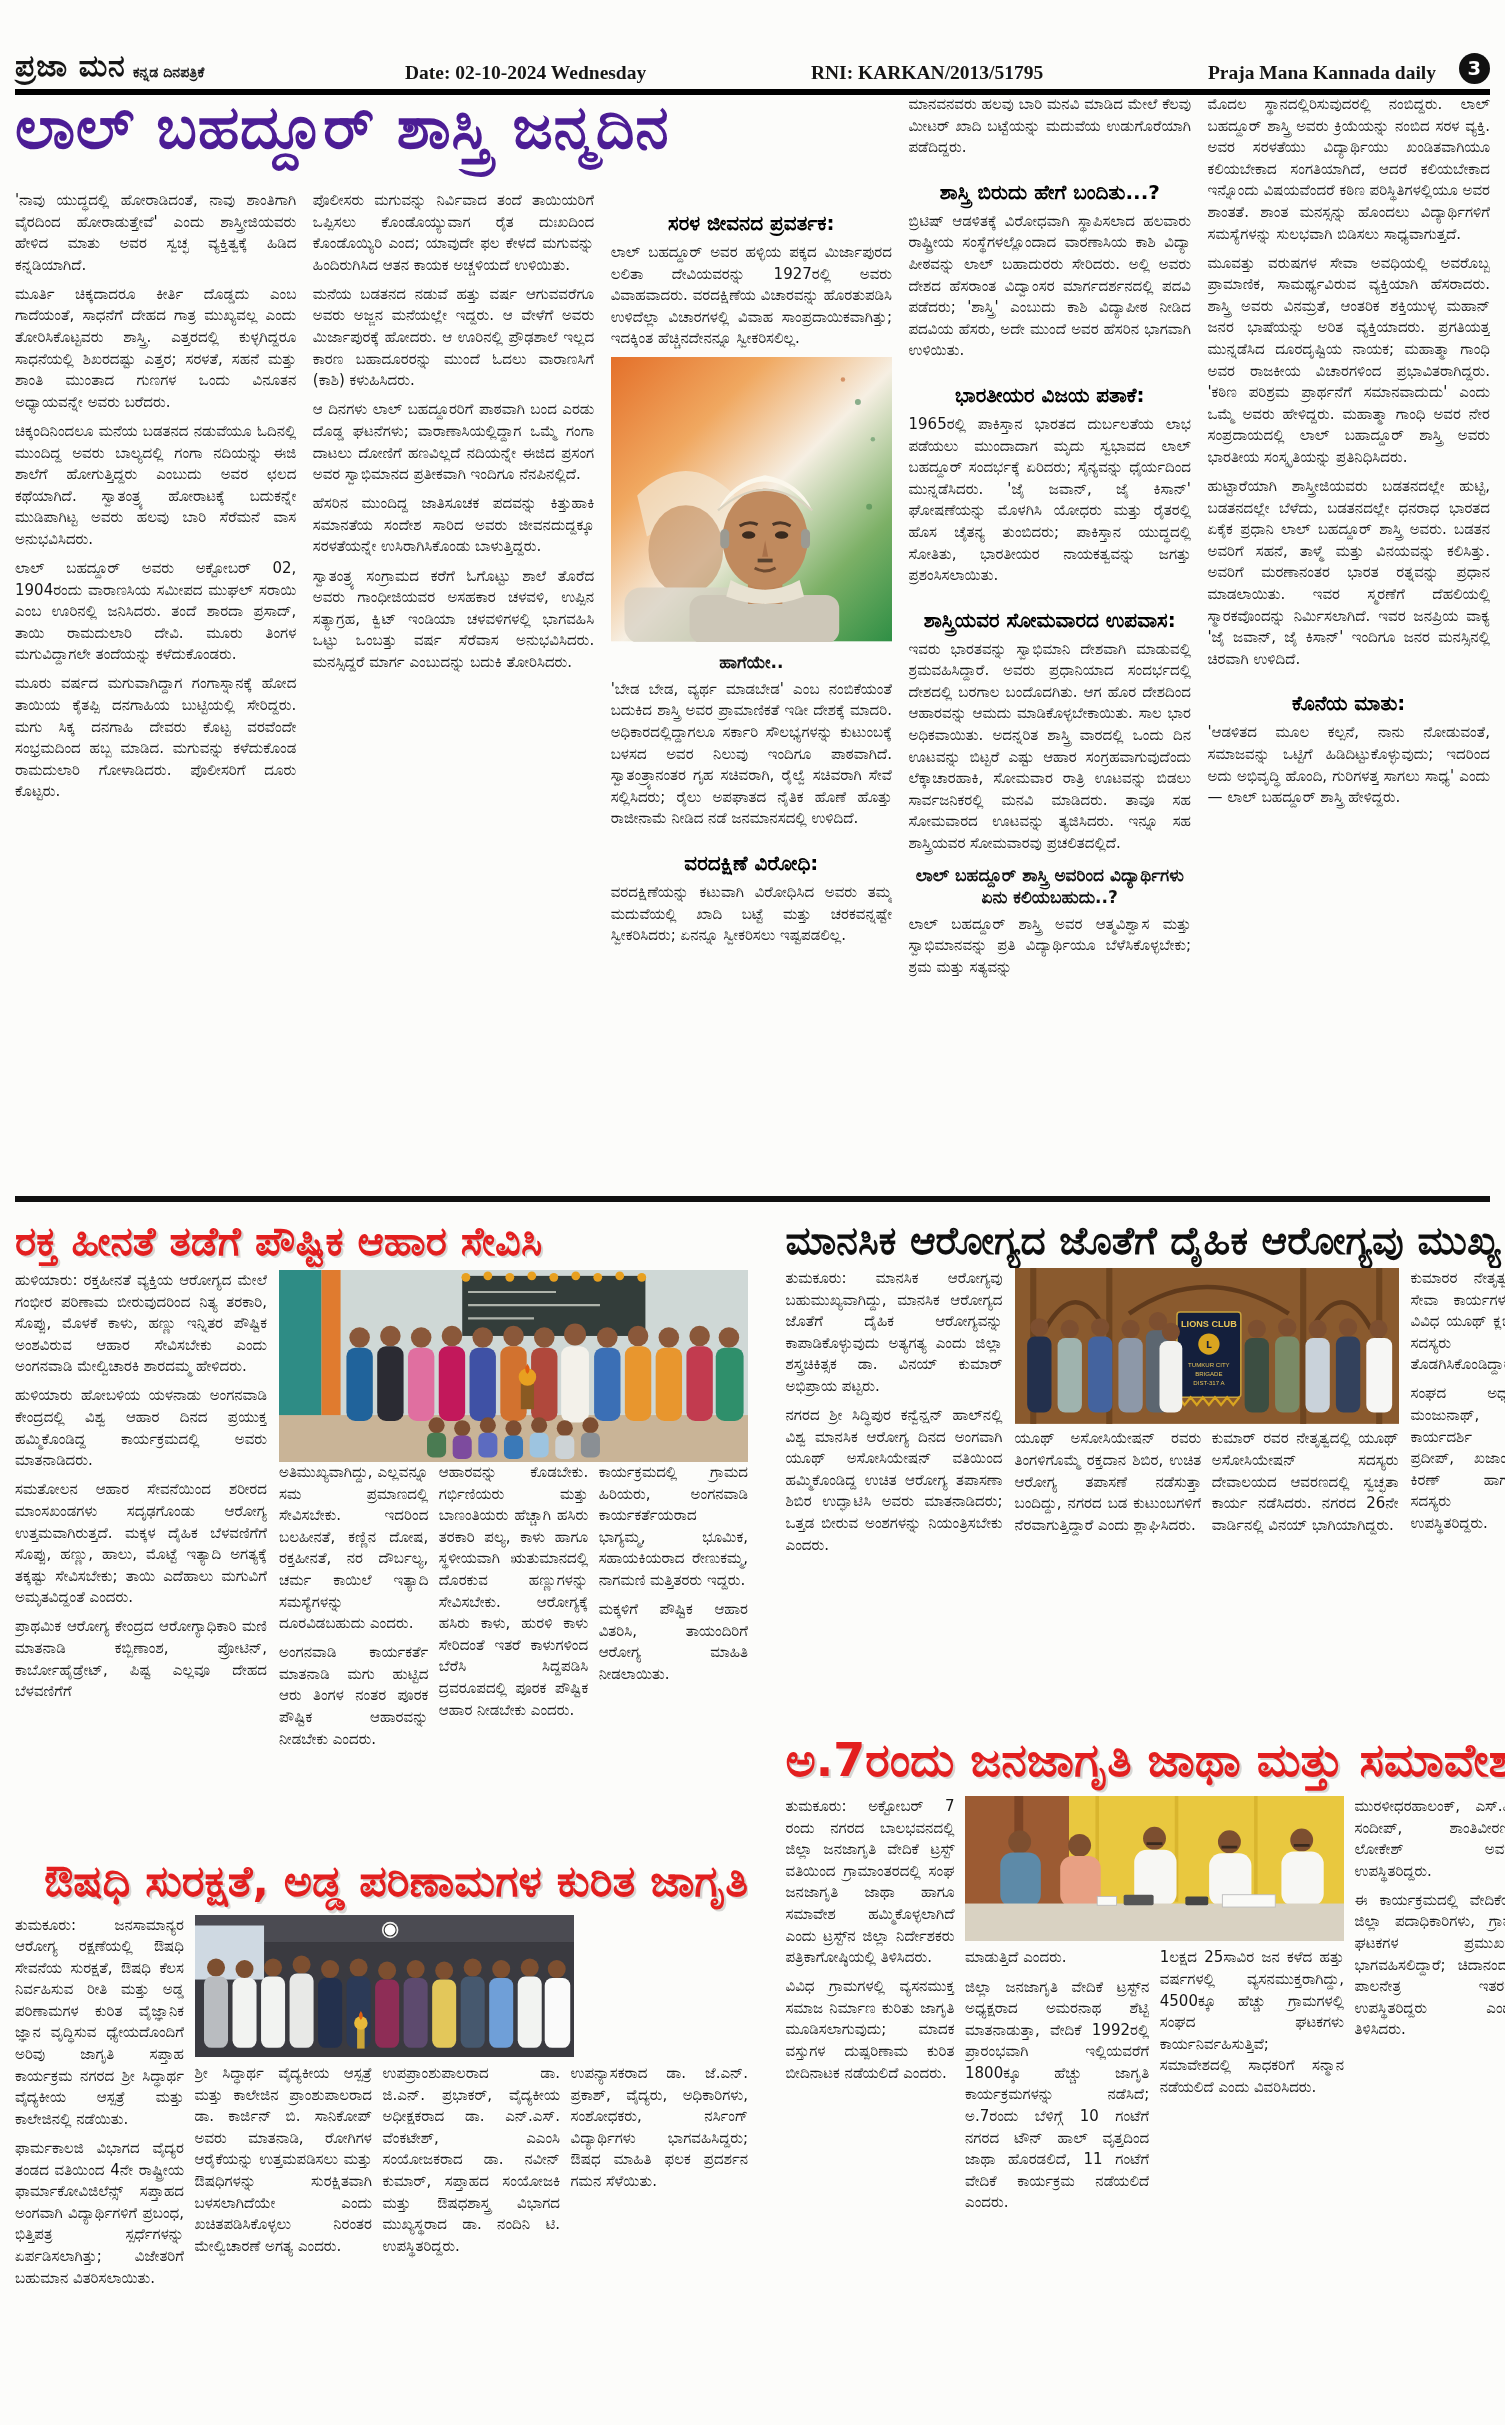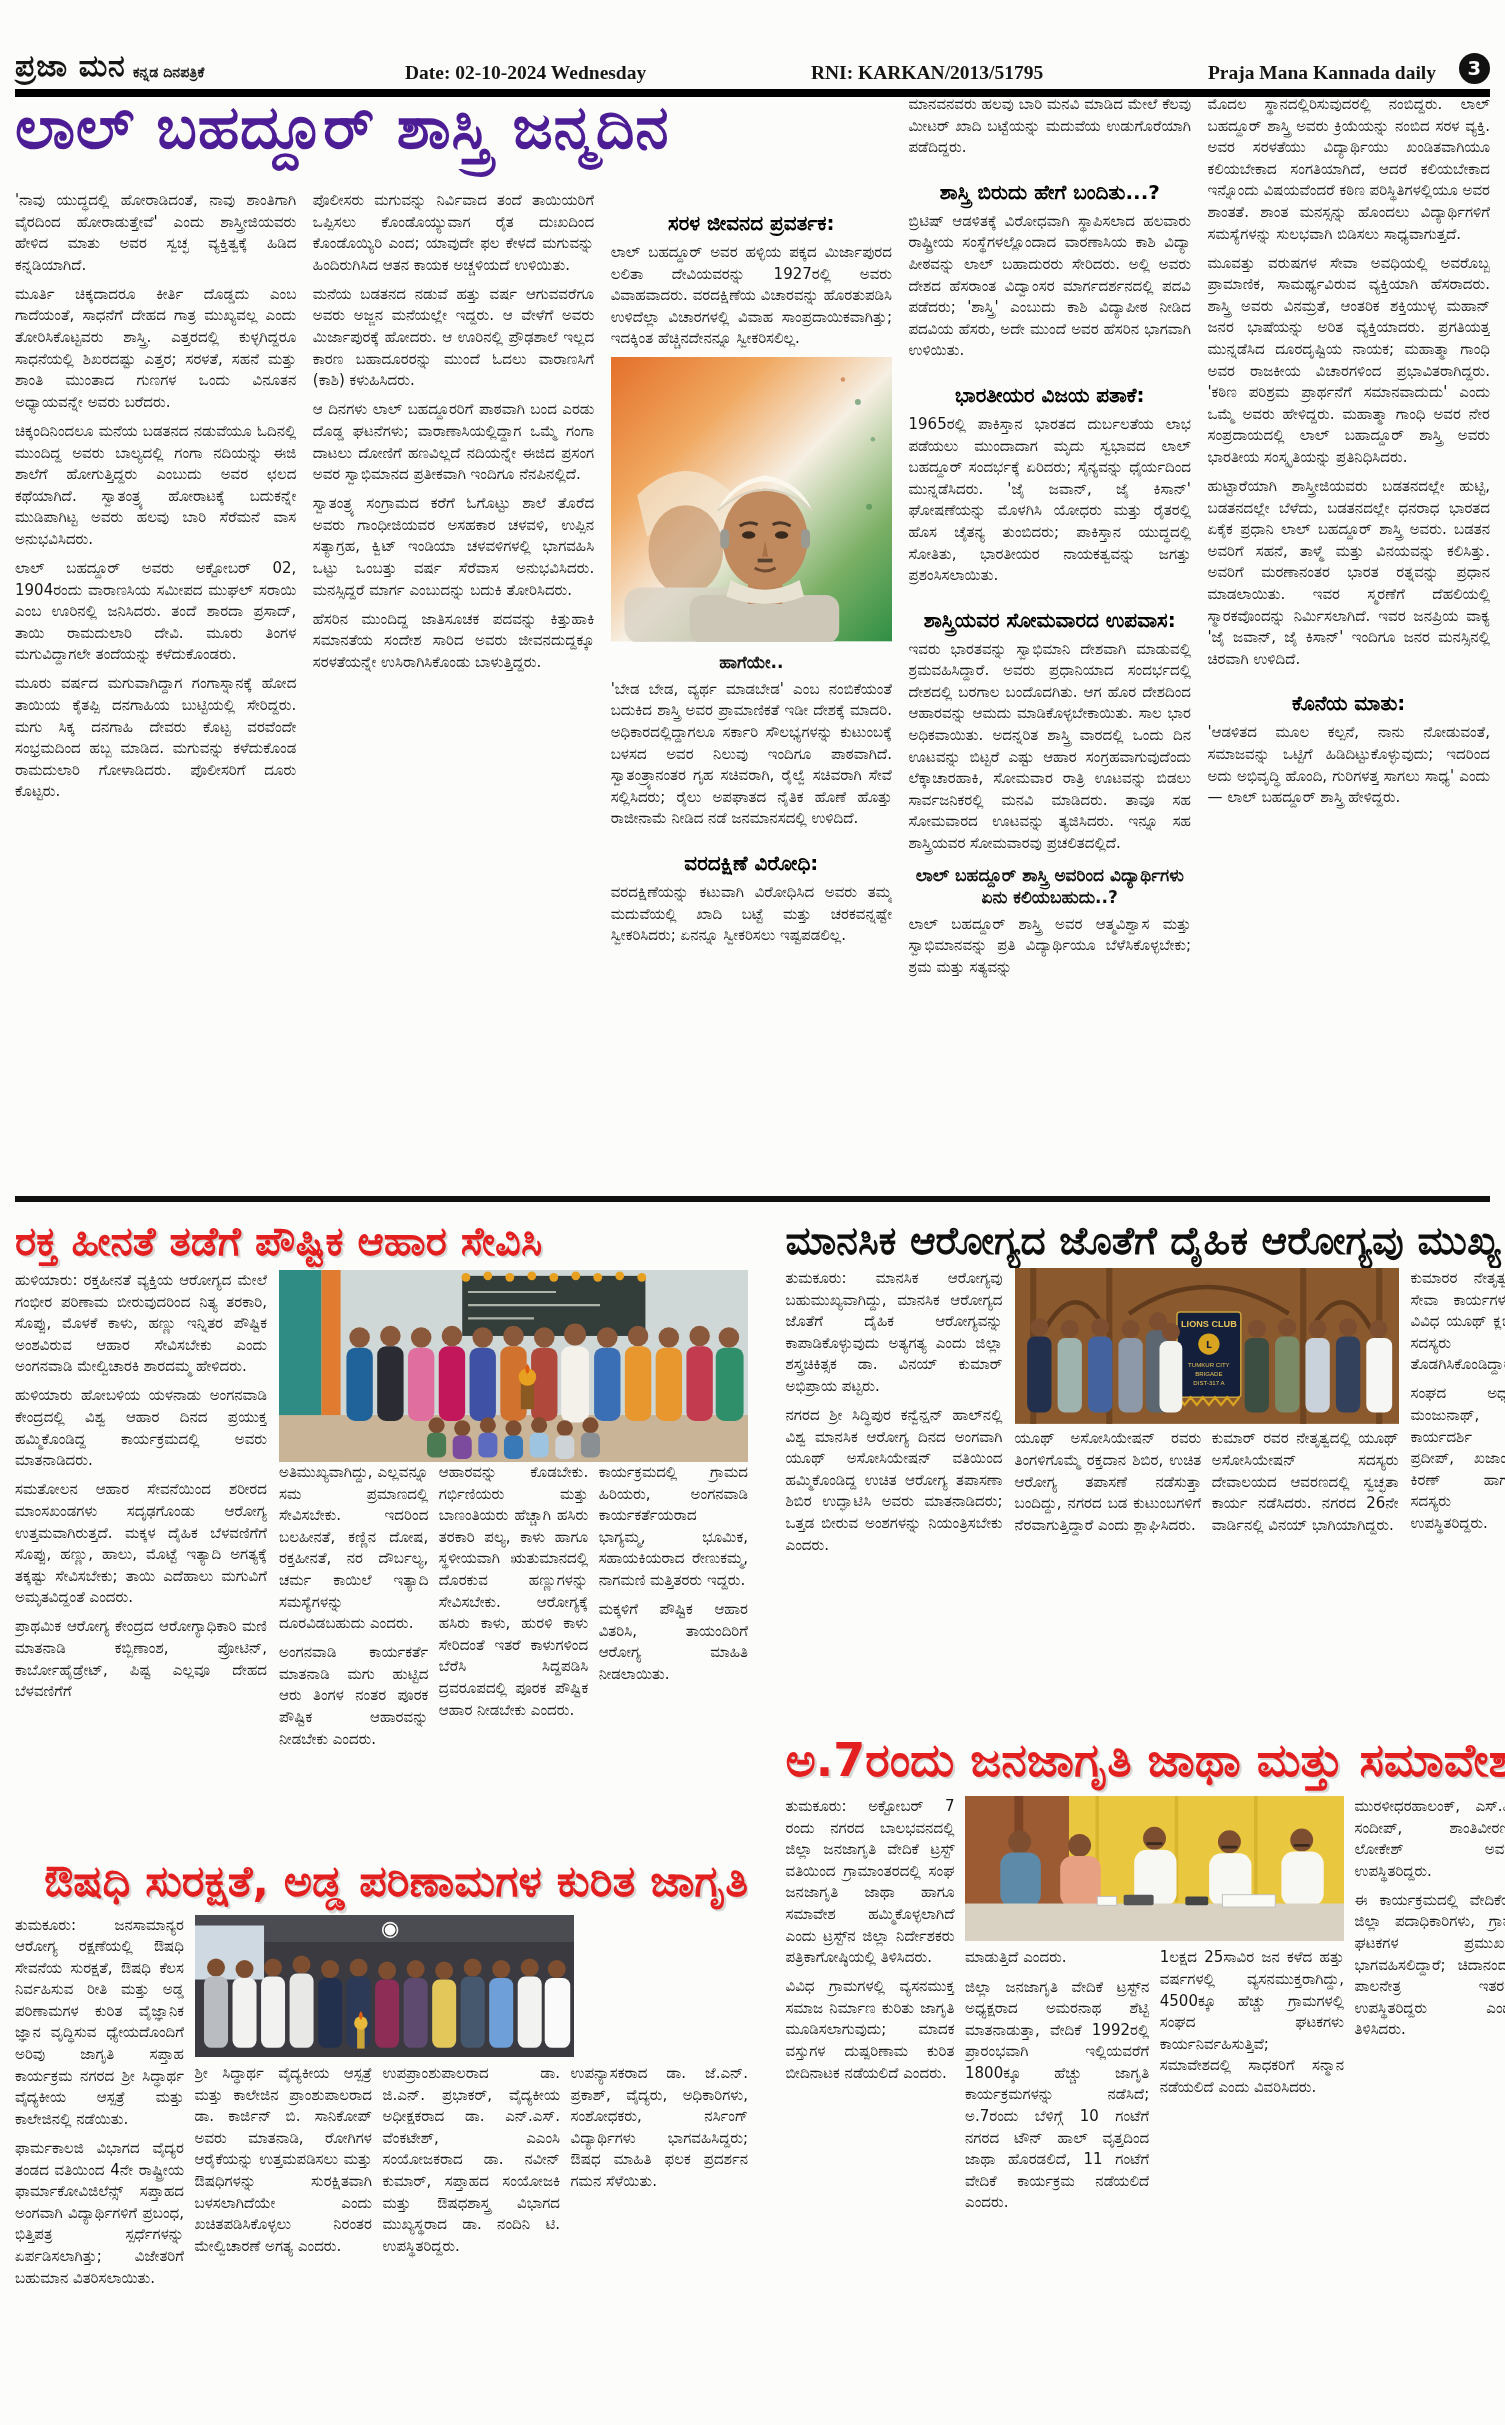--- a/index.html
+++ b/index.html
@@ -1,20 +1,20 @@
 <!DOCTYPE html>
 <html style="font-size:12px"><head>
 <meta charset="utf-8">
 <style>
   html,body{margin:0;padding:0;background:#888;}
   .page{position:relative;width:1505px;height:2426px;background:#fcfcfa;margin:0 auto;
         font-family:"DejaVu Sans",sans-serif;color:#161616;overflow:hidden;}
   
   .masthead{position:absolute;top:42px;left:15px;right:15px;height:42px;
-            display:flex;align-items:flex-end;border-bottom:8px solid #000000;padding-bottom:4.5px;}
+            display:flex;align-items:flex-end;border-bottom:6px solid #000000;padding-bottom:4.5px;}
   .logo-wrap{display:flex;align-items:flex-end;gap:7.5px;width:390px;}
   .logo-main{font-size:30px;font-weight:bold;letter-spacing:0.7px;font-family:"DejaVu Sans",sans-serif;}
   .logo-sub{font-size:14.2px;font-weight:bold;padding-bottom:3px;}
   .mast-mid{flex:1;display:flex;justify-content:space-between;align-items:flex-end;
             font-family:"Liberation Serif",serif;font-size:19.5px;font-weight:bold;}
   .page-badge{width:31.5px;height:31.5px;border-radius:50%;background:#111;color:#fff;
               display:flex;align-items:center;justify-content:center;font-size:19.5px;font-weight:bold;margin-left:22.5px;}
   
   .tcol{overflow:hidden;font-size:15px;line-height:1.44;text-align:justify;}
   .seg{margin:0 0 7.5px 0;}
@@ -99,22 +99,22 @@
             <div class="seg seg-p">'ನಾವು ಯುದ್ಧದಲ್ಲಿ ಹೋರಾಡಿದಂತೆ, ನಾವು ಶಾಂತಿಗಾಗಿ ವೈರದಿಂದ ಹೋರಾಡುತ್ತೇವೆ' ಎಂದು ಶಾಸ್ತ್ರೀಜಿಯವರು ಹೇಳಿದ ಮಾತು ಅವರ ಸ್ವಚ್ಛ ವ್ಯಕ್ತಿತ್ವಕ್ಕೆ ಹಿಡಿದ ಕನ್ನಡಿಯಾಗಿದೆ.</div>
             <div class="seg seg-p">ಮೂರ್ತಿ ಚಿಕ್ಕದಾದರೂ ಕೀರ್ತಿ ದೊಡ್ಡದು ಎಂಬ ಗಾದೆಯಂತೆ, ಸಾಧನೆಗೆ ದೇಹದ ಗಾತ್ರ ಮುಖ್ಯವಲ್ಲ ಎಂದು ತೋರಿಸಿಕೊಟ್ಟವರು ಶಾಸ್ತ್ರಿ. ಎತ್ತರದಲ್ಲಿ ಕುಳ್ಳಗಿದ್ದರೂ ಸಾಧನೆಯಲ್ಲಿ ಶಿಖರದಷ್ಟು ಎತ್ತರ; ಸರಳತೆ, ಸಹನೆ ಮತ್ತು ಶಾಂತಿ ಮುಂತಾದ ಗುಣಗಳ ಒಂದು ವಿನೂತನ ಅಧ್ಯಾಯವನ್ನೇ ಅವರು ಬರೆದರು.</div>
             <div class="seg seg-p">ಚಿಕ್ಕಂದಿನಿಂದಲೂ ಮನೆಯ ಬಡತನದ ನಡುವೆಯೂ ಓದಿನಲ್ಲಿ ಮುಂದಿದ್ದ ಅವರು ಬಾಲ್ಯದಲ್ಲಿ ಗಂಗಾ ನದಿಯನ್ನು ಈಜಿ ಶಾಲೆಗೆ ಹೋಗುತ್ತಿದ್ದರು ಎಂಬುದು ಅವರ ಛಲದ ಕಥೆಯಾಗಿದೆ. ಸ್ವಾತಂತ್ರ್ಯ ಹೋರಾಟಕ್ಕೆ ಬದುಕನ್ನೇ ಮುಡಿಪಾಗಿಟ್ಟ ಅವರು ಹಲವು ಬಾರಿ ಸೆರೆಮನೆ ವಾಸ ಅನುಭವಿಸಿದರು.</div>
             <div class="seg seg-p">ಲಾಲ್ ಬಹದ್ದೂರ್ ಅವರು ಅಕ್ಟೋಬರ್ 02, 1904ರಂದು ವಾರಾಣಸಿಯ ಸಮೀಪದ ಮುಘಲ್ ಸರಾಯಿ ಎಂಬ ಊರಿನಲ್ಲಿ ಜನಿಸಿದರು. ತಂದೆ ಶಾರದಾ ಪ್ರಸಾದ್, ತಾಯಿ ರಾಮದುಲಾರಿ ದೇವಿ. ಮೂರು ತಿಂಗಳ ಮಗುವಿದ್ದಾಗಲೇ ತಂದೆಯನ್ನು ಕಳೆದುಕೊಂಡರು.</div>
             <div class="seg seg-p">ಮೂರು ವರ್ಷದ ಮಗುವಾಗಿದ್ದಾಗ ಗಂಗಾಸ್ನಾನಕ್ಕೆ ಹೋದ ತಾಯಿಯ ಕೈತಪ್ಪಿ ದನಗಾಹಿಯ ಬುಟ್ಟಿಯಲ್ಲಿ ಸೇರಿದ್ದರು. ಮಗು ಸಿಕ್ಕ ದನಗಾಹಿ ದೇವರು ಕೊಟ್ಟ ವರವೆಂದೇ ಸಂಭ್ರಮದಿಂದ ಹಬ್ಬ ಮಾಡಿದ. ಮಗುವನ್ನು ಕಳೆದುಕೊಂಡ ರಾಮದುಲಾರಿ ಗೋಳಾಡಿದರು. ಪೊಲೀಸರಿಗೆ ದೂರು ಕೊಟ್ಟರು.</div>
           </div>
         <div class="tcol">
             <div class="seg seg-p">ಪೊಲೀಸರು ಮಗುವನ್ನು ನಿರ್ವಿವಾದ ತಂದೆ ತಾಯಿಯರಿಗೆ ಒಪ್ಪಿಸಲು ಕೊಂಡೊಯ್ಯುವಾಗ ರೈತ ದುಃಖದಿಂದ ಕೊಂಡೊಯ್ಯಿರಿ ಎಂದ; ಯಾವುದೇ ಫಲ ಕೇಳದೆ ಮಗುವನ್ನು ಹಿಂದಿರುಗಿಸಿದ ಆತನ ಕಾಯಕ ಅಚ್ಚಳಿಯದೆ ಉಳಿಯಿತು.</div>
             <div class="seg seg-p">ಮನೆಯ ಬಡತನದ ನಡುವೆ ಹತ್ತು ವರ್ಷ ಆಗುವವರೆಗೂ ಅವರು ಅಜ್ಜನ ಮನೆಯಲ್ಲೇ ಇದ್ದರು. ಆ ವೇಳೆಗೆ ಅವರು ಮಿರ್ಜಾಪುರಕ್ಕೆ ಹೋದರು. ಆ ಊರಿನಲ್ಲಿ ಪ್ರೌಢಶಾಲೆ ಇಲ್ಲದ ಕಾರಣ ಬಹಾದೂರರನ್ನು ಮುಂದೆ ಓದಲು ವಾರಾಣಸಿಗೆ (ಕಾಶಿ) ಕಳುಹಿಸಿದರು.</div>
             <div class="seg seg-p">ಆ ದಿನಗಳು ಲಾಲ್ ಬಹದ್ದೂರರಿಗೆ ಪಾಠವಾಗಿ ಬಂದ ಎರಡು ದೊಡ್ಡ ಘಟನೆಗಳು; ವಾರಾಣಾಸಿಯಲ್ಲಿದ್ದಾಗ ಒಮ್ಮೆ ಗಂಗಾ ದಾಟಲು ದೋಣಿಗೆ ಹಣವಿಲ್ಲದೆ ನದಿಯನ್ನೇ ಈಜಿದ ಪ್ರಸಂಗ ಅವರ ಸ್ವಾಭಿಮಾನದ ಪ್ರತೀಕವಾಗಿ ಇಂದಿಗೂ ನೆನಪಿನಲ್ಲಿದೆ.</div>
+            <div class="seg seg-p">ಹೆಸರಿನ ಮುಂದಿದ್ದ ಜಾತಿಸೂಚಕ ಪದವನ್ನು ಕಿತ್ತುಹಾಕಿ ಸಮಾನತೆಯ ಸಂದೇಶ ಸಾರಿದ ಅವರು ಜೀವನದುದ್ದಕ್ಕೂ ಸರಳತೆಯನ್ನೇ ಉಸಿರಾಗಿಸಿಕೊಂಡು ಬಾಳುತ್ತಿದ್ದರು.</div>
             <div class="seg seg-p">ಸ್ವಾತಂತ್ರ್ಯ ಸಂಗ್ರಾಮದ ಕರೆಗೆ ಓಗೊಟ್ಟು ಶಾಲೆ ತೊರೆದ ಅವರು ಗಾಂಧೀಜಿಯವರ ಅಸಹಕಾರ ಚಳವಳಿ, ಉಪ್ಪಿನ ಸತ್ಯಾಗ್ರಹ, ಕ್ವಿಟ್ ಇಂಡಿಯಾ ಚಳವಳಿಗಳಲ್ಲಿ ಭಾಗವಹಿಸಿ ಒಟ್ಟು ಒಂಬತ್ತು ವರ್ಷ ಸೆರೆವಾಸ ಅನುಭವಿಸಿದರು. ಮನಸ್ಸಿದ್ದರೆ ಮಾರ್ಗ ಎಂಬುದನ್ನು ಬದುಕಿ ತೋರಿಸಿದರು.</div>
-            <div class="seg seg-p">ಹೆಸರಿನ ಮುಂದಿದ್ದ ಜಾತಿಸೂಚಕ ಪದವನ್ನು ಕಿತ್ತುಹಾಕಿ ಸಮಾನತೆಯ ಸಂದೇಶ ಸಾರಿದ ಅವರು ಜೀವನದುದ್ದಕ್ಕೂ ಸರಳತೆಯನ್ನೇ ಉಸಿರಾಗಿಸಿಕೊಂಡು ಬಾಳುತ್ತಿದ್ದರು.</div>
           </div>
         <div class="tcol">
           <div>
               <div class="seg seg-h">ಸರಳ ಜೀವನದ ಪ್ರವರ್ತಕ:</div>
               <div class="seg seg-p">ಲಾಲ್ ಬಹದ್ದೂರ್ ಅವರ ಹಳ್ಳಿಯ ಪಕ್ಕದ ಮಿರ್ಜಾಪುರದ ಲಲಿತಾ ದೇವಿಯವರನ್ನು 1927ರಲ್ಲಿ ಅವರು ವಿವಾಹವಾದರು. ವರದಕ್ಷಿಣೆಯ ವಿಚಾರವನ್ನು ಹೊರತುಪಡಿಸಿ ಉಳಿದೆಲ್ಲಾ ವಿಚಾರಗಳಲ್ಲಿ ವಿವಾಹ ಸಾಂಪ್ರದಾಯಿಕವಾಗಿತ್ತು; ಇದಕ್ಕಿಂತ ಹೆಚ್ಚಿನದೇನನ್ನೂ ಸ್ವೀಕರಿಸಲಿಲ್ಲ.</div>
             </div>
           <div class="photo-frame">
             <svg viewBox="0 0 376 380" xmlns="http://www.w3.org/2000/svg">
               <defs>
                 <linearGradient id="tric" x1="0" y1="0" x2="1" y2="1">

